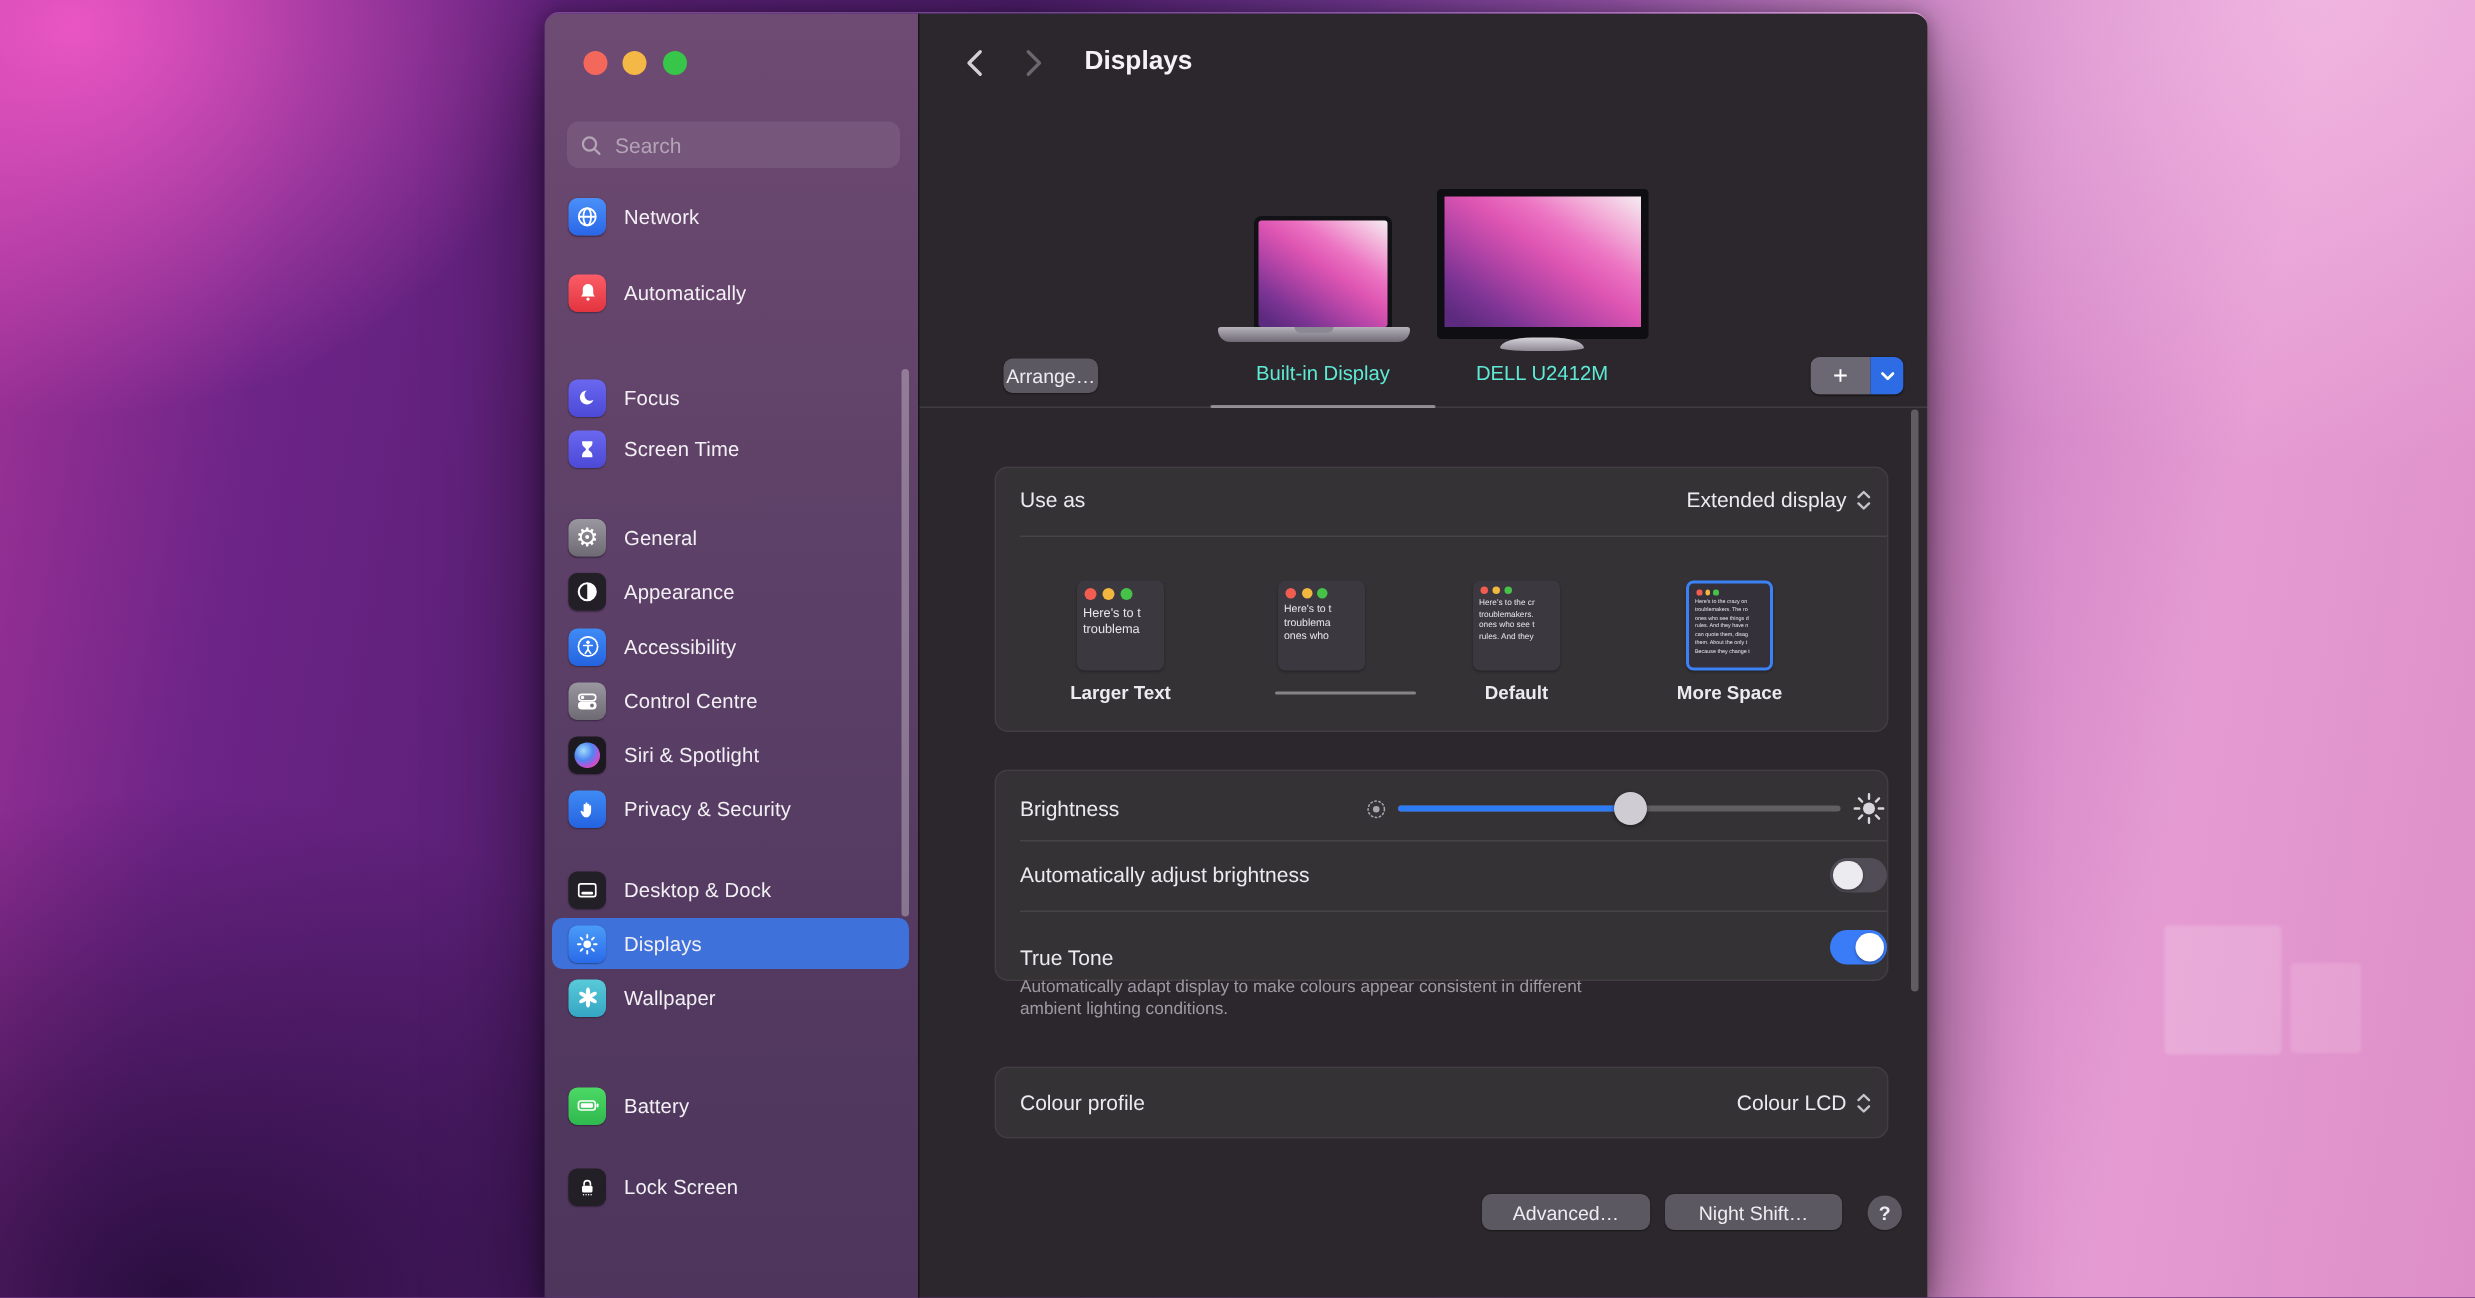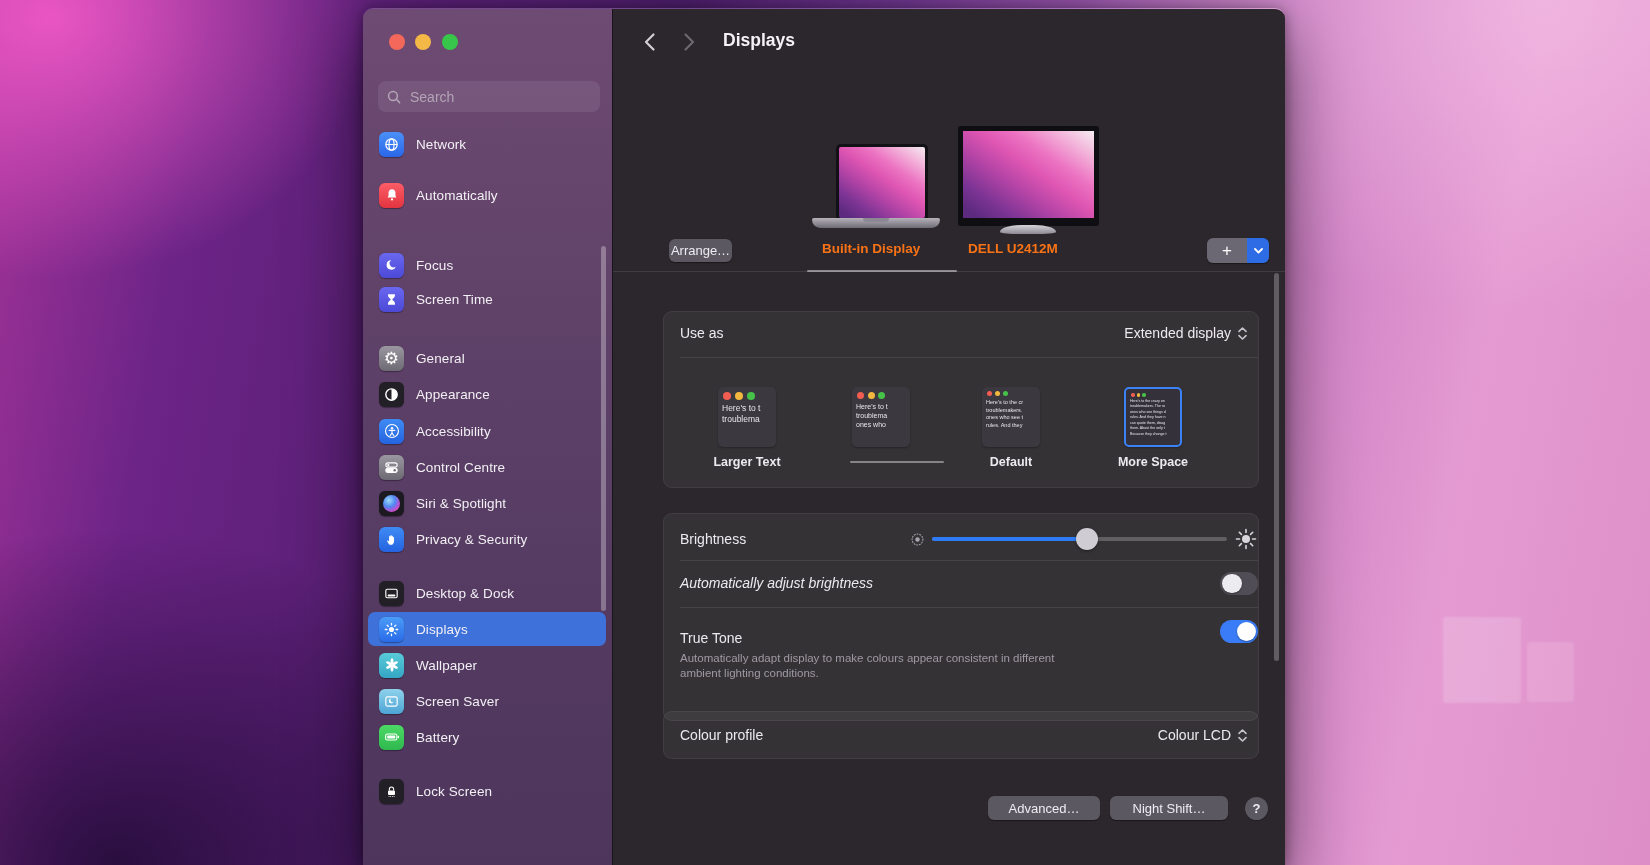--- a/index.html
+++ b/index.html
@@ -32,21 +32,21 @@
   .srow{position:absolute;left:5px;width:238px;height:34px;border-radius:7px;display:flex;align-items:center;
     gap:12px;padding-left:11px;box-sizing:border-box;font-size:13.5px;color:#f2f0f4;letter-spacing:.1px;}
   .srow.sel{background:#3e71d9;}
   .sic{width:25px;height:25px;border-radius:6px;display:flex;align-items:center;justify-content:center;flex:none;
     box-shadow:0 .5px 1px rgba(0,0,0,.35);}
   .sbar{position:absolute;border-radius:3px;background:rgba(255,255,255,.30);}
   
   .htitle{position:absolute;left:110px;top:21px;font-size:17.5px;font-weight:700;color:#f4f2f6;}
   .navbtn{position:absolute;top:22px;width:22px;height:22px;display:flex;align-items:center;justify-content:center;}
   
-  .dlabel{position:absolute;font-size:13.5px;font-weight:700;color:#f97316;}
+  .dlabel{position:absolute;font-size:13.5px;font-weight:400;color:#5eead4;text-align:center;}
   .btn{position:absolute;background:#5c5862;border-radius:6px;color:#eeecf1;font-size:13px;
     display:flex;align-items:center;justify-content:center;box-shadow:0 .5px 1px rgba(0,0,0,.4);}
   .screen-grad{background:linear-gradient(215deg,#f5ecf2 0%,#f3b4da 15%,#ec73c2 32%,#de55b2 46%,#b344a6 62%,#7c3494 80%,#5c2a7e 94%);}
   
   .card{position:absolute;left:50px;width:596px;background:rgba(255,255,255,.05);
     border:1px solid rgba(255,255,255,.06);border-radius:9px;box-sizing:border-box;}
   .cdiv{position:absolute;left:16px;right:0;height:1px;background:rgba(255,255,255,.09);}
   .rowlab{position:absolute;left:16px;font-size:14px;color:#eceaee;}
   .popup{position:absolute;right:10px;display:flex;align-items:center;gap:6px;font-size:14px;color:#eceaee;}
   
@@ -216,29 +216,20 @@
             </g>
             <g transform="rotate(240 12 12)">
               <ellipse cx="12" cy="7" rx="2.1" ry="5"></ellipse>
             </g>
             <g transform="rotate(300 12 12)">
               <ellipse cx="12" cy="7" rx="2.1" ry="5"></ellipse>
             </g>
           </svg>
       </span>
         <span>Wallpaper</span>
-    </div>
-    <div class="srow" style="top:675px;">
-      <span class="sic" style="background:linear-gradient(#8ed2ec,#4da4d4);">
-        <svg width="17" height="17" viewBox="0 0 24 24" fill="none" stroke="#fff" stroke-width="1.6">
-            <rect x="4" y="5.5" width="16" height="13" rx="2.2"></rect>
-            <path d="M14.8 12.4a3.4 3.4 0 1 1-3.2-4.6 2.7 2.7 0 0 0 3.2 4.6z" fill="#fff" stroke="none"></path>
-          </svg>
-      </span>
-        <span>Screen Saver</span>
     </div>
     <div class="srow" style="top:711px;">
       <span class="sic" style="background:linear-gradient(#4cd964,#2fb84f);">
         <svg width="18" height="18" viewBox="0 0 24 24">
             <rect x="3.5" y="8" width="15" height="8" rx="2.4" fill="none" stroke="#fff" stroke-width="1.5"></rect>
             <rect x="5.6" y="10" width="10.8" height="4" rx="1.2" fill="#fff"></rect>
             <rect x="19.6" y="10.3" width="1.8" height="3.4" rx="0.9" fill="#fff"></rect>
           </svg>
       </span>
         <span>Battery</span>
@@ -366,41 +357,41 @@
         <div class="mline" style="font-size:3.6px;line-height:5.6px;">them. About the only t</div>
         <div class="mline" style="font-size:3.6px;line-height:5.6px;">Because they change t</div>
       </div>
 
       <div class="mlabel" style="left:23px;top:143px;">Larger Text</div>
       <div class="abs" style="left:186px;top:149px;width:94px;height:2px;background:rgba(255,255,255,.4);border-radius:1px;"></div>
       <div class="mlabel" style="left:287px;top:143px;">Default</div>
       <div class="mlabel" style="left:429px;top:143px;">More Space</div>
     </div>
 
-    <div class="card" style="top:504px;height:208px;">
+    <div class="card" style="top:504px;height:141px;">
       <div class="rowlab" style="top:17px;">Brightness</div>
       <svg class="abs" style="left:245px;top:17px;" width="17" height="17" viewBox="0 0 20 20">
           <circle cx="10" cy="10" r="2.6" fill="#a8a5ae"></circle>
           <g stroke="#a8a5ae" stroke-width="1.2" stroke-linecap="round" stroke-dasharray="1.2 2">
             <circle cx="10" cy="10" r="6.4" fill="none"></circle>
           </g>
         </svg>
       <div class="abs" style="left:268px;top:23px;width:295px;height:4px;border-radius:2px;background:rgba(255,255,255,.22);">
         <div style="width:155px;height:4px;border-radius:2px;background:#2e7bf6;"></div>
       </div>
       <div class="abs" style="left:412px;top:14px;width:22px;height:22px;border-radius:50%;background:#cfccd4;box-shadow:0 1px 3px rgba(0,0,0,.45);"></div>
       <svg class="abs" style="left:571px;top:14px;" width="22" height="22" viewBox="0 0 22 22">
           <circle cx="11" cy="11" r="4" fill="#d8d5dc"></circle>
           <g stroke="#d8d5dc" stroke-width="1.6" stroke-linecap="round">
             <path d="M11 1.5v3M11 17.5v3M1.5 11h3M17.5 11h3M4.3 4.3l2.1 2.1M15.6 15.6l2.1 2.1M17.7 4.3l-2.1 2.1M6.4 15.6l-2.1 2.1"></path>
           </g>
         </svg>
       <div class="cdiv" style="top:46px;"></div>
 
-      <div class="rowlab" style="top:61px;font-style:italic;">Automatically adjust brightness</div>
+      <div class="rowlab" style="top:61px;">Automatically adjust brightness</div>
       <div class="toggle tg-off" style="left:556px;top:58px;">
           <div class="knob"></div>
         </div>
       <div class="cdiv" style="top:93px;"></div>
 
       <div class="rowlab" style="top:116px;">True Tone</div>
       <div class="desc" style="top:137px;">Automatically adapt display to make colours appear consistent in different</div>
       <div class="desc" style="top:152px;">ambient lighting conditions.</div>
       <div class="toggle tg-on" style="left:556px;top:106px;">
           <div class="knob"></div>

